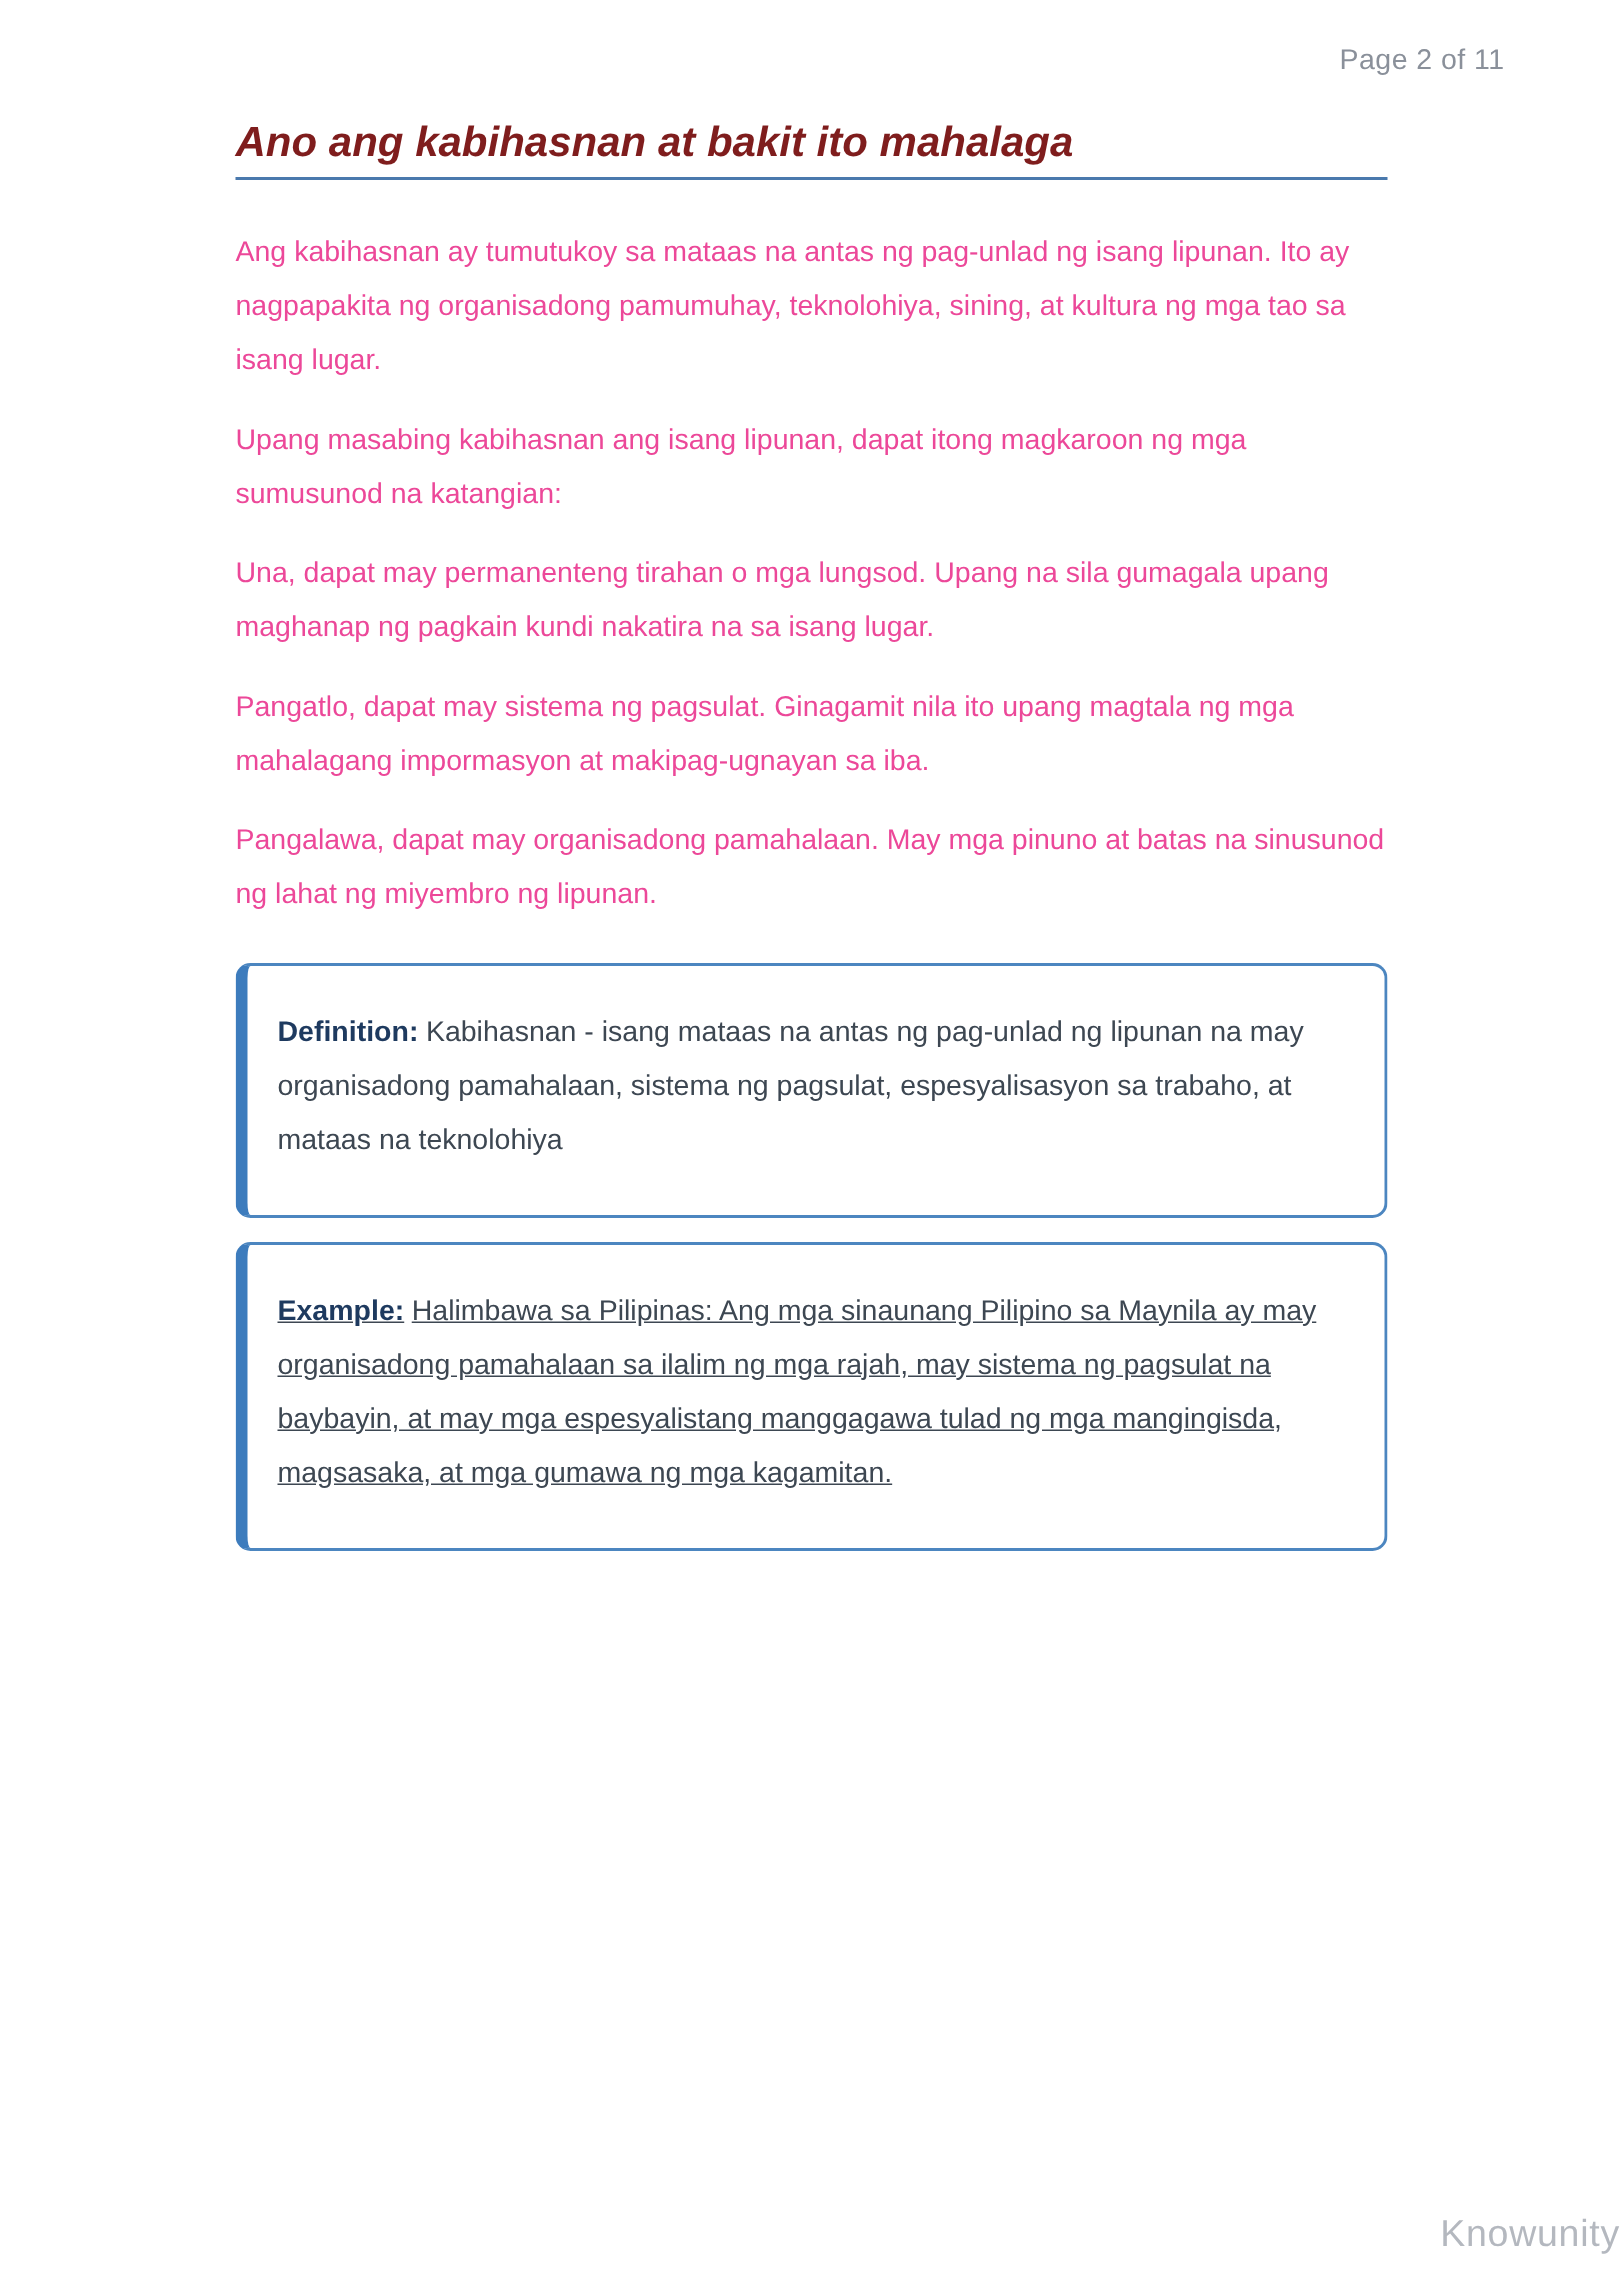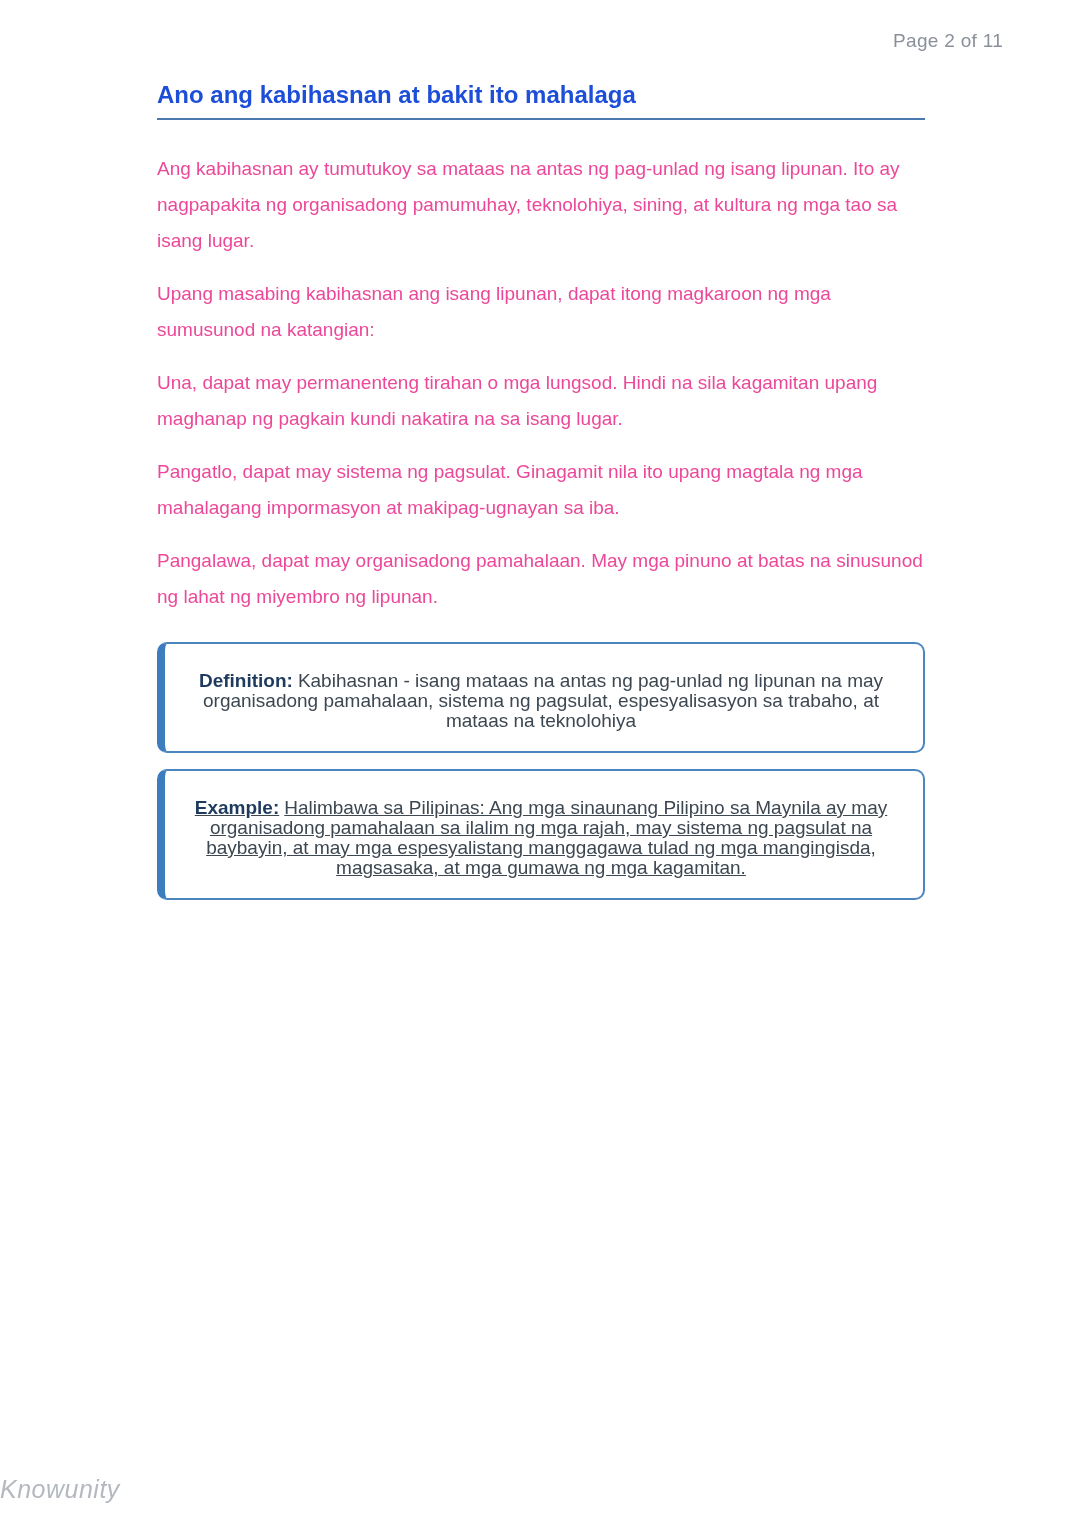--- a/index.html
+++ b/index.html
@@ -21,85 +21,84 @@
     color: #8a909a;
     letter-spacing: 0.3px;
   }
   .content {
     position: absolute;
     left: 157px;
     top: 84px;
     width: 768px;
   }
   .section-heading {
-    font-size: 24px;
+    font-size: 28px;
     font-weight: bold;
-    color: #1d4ed8;
+    color: #7f1d1d;
     line-height: 22px;
+    font-style: italic;
   }
   .heading-divider {
     border: none;
     border-top: 2px solid #4a79ad;
     margin: 12px 0 0 0;
   }
   .heading-block { margin-bottom: 31px; }
   .section-2 { margin-top: 34px; }
   .para {
     font-size: 19px;
     line-height: 36px;
     color: #ec4899;
     margin-bottom: 17px;
   }
   .para:last-child { margin-bottom: 0; }
   .callout {
     border: 2px solid #4c86c0;
     border-left: 8px solid #3d7cbd;
     border-radius: 10px;
-    padding: 27px 26px 20px 20px;
+    padding: 27px 26px 31px 20px;
     font-size: 19px;
-    line-height: 20px;
+    line-height: 36px;
     color: #3d4752;
-    text-align: center;
   }
   .callout-definition { margin-top: 27px; }
   .callout-example { margin-top: 16px; text-decoration: underline; }
   .callout-label {
     font-weight: bold;
     color: #1e3a5f;
     margin-right: 5px;
   }
   .watermark {
     position: absolute;
     left: 0;
     right: 0;
     bottom: 23px;
-    text-align: left;
+    text-align: right;
     font-size: 25px;
     color: #b4b8bf;
     letter-spacing: 0.5px;
-    font-style: italic;
   }
 </style>
 </head>
 <body>
 
 <div class="page-number">Page 2 of 11</div>
 
 <div class="content">
 
   <div class="heading-block">
     <div class="section-heading">Ano ang kabihasnan at bakit ito mahalaga</div>
     <div class="heading-divider"></div>
   </div>
 
   <p class="para">Ang kabihasnan ay tumutukoy sa mataas na antas ng pag-unlad ng isang lipunan. Ito ay nagpapakita ng organisadong pamumuhay, teknolohiya, sining, at kultura ng mga tao sa isang lugar.</p>
 
 
   <p class="para">Upang masabing kabihasnan ang isang lipunan, dapat itong magkaroon ng mga sumusunod na katangian:</p>
-  <p class="para">Una, dapat may permanenteng tirahan o mga lungsod. Hindi na sila kagamitan upang maghanap ng pagkain kundi nakatira na sa isang lugar.</p>
+  <p class="para">Una, dapat may permanenteng tirahan o mga lungsod. Upang na sila gumagala upang maghanap ng pagkain kundi nakatira na sa isang lugar.</p>
   <p class="para">Pangatlo, dapat may sistema ng pagsulat. Ginagamit nila ito upang magtala ng mga mahalagang impormasyon at makipag-ugnayan sa iba.</p>
   <p class="para">Pangalawa, dapat may organisadong pamahalaan. May mga pinuno at batas na sinusunod ng lahat ng miyembro ng lipunan.</p>
 
   <div class="callout callout-definition">
     <span class="callout-label">Definition:</span><span>Kabihasnan - isang mataas na antas ng pag-unlad ng lipunan na may organisadong pamahalaan, sistema ng pagsulat, espesyalisasyon sa trabaho, at mataas na teknolohiya</span>
   </div>
 
   <div class="callout callout-example">
     <span class="callout-label">Example:</span><span>Halimbawa sa Pilipinas: Ang mga sinaunang Pilipino sa Maynila ay may organisadong pamahalaan sa ilalim ng mga rajah, may sistema ng pagsulat na baybayin, at may mga espesyalistang manggagawa tulad ng mga mangingisda, magsasaka, at mga gumawa ng mga kagamitan.</span>
   </div>

